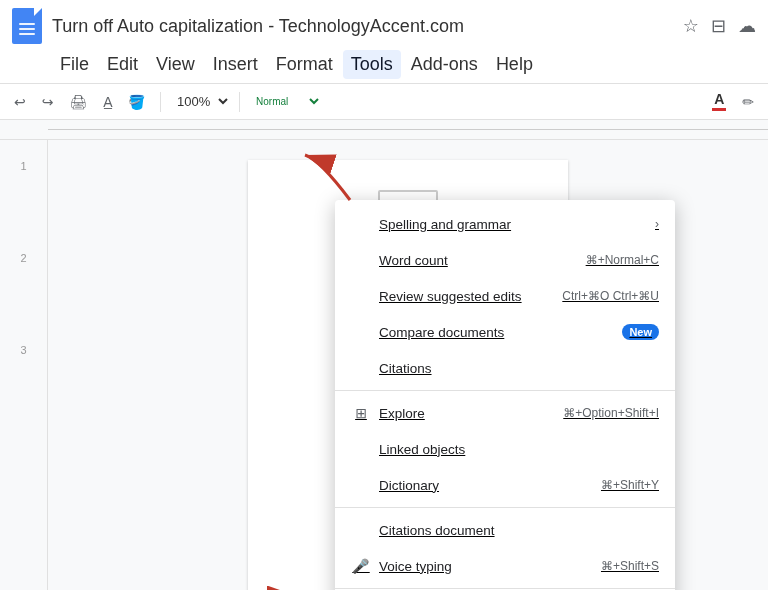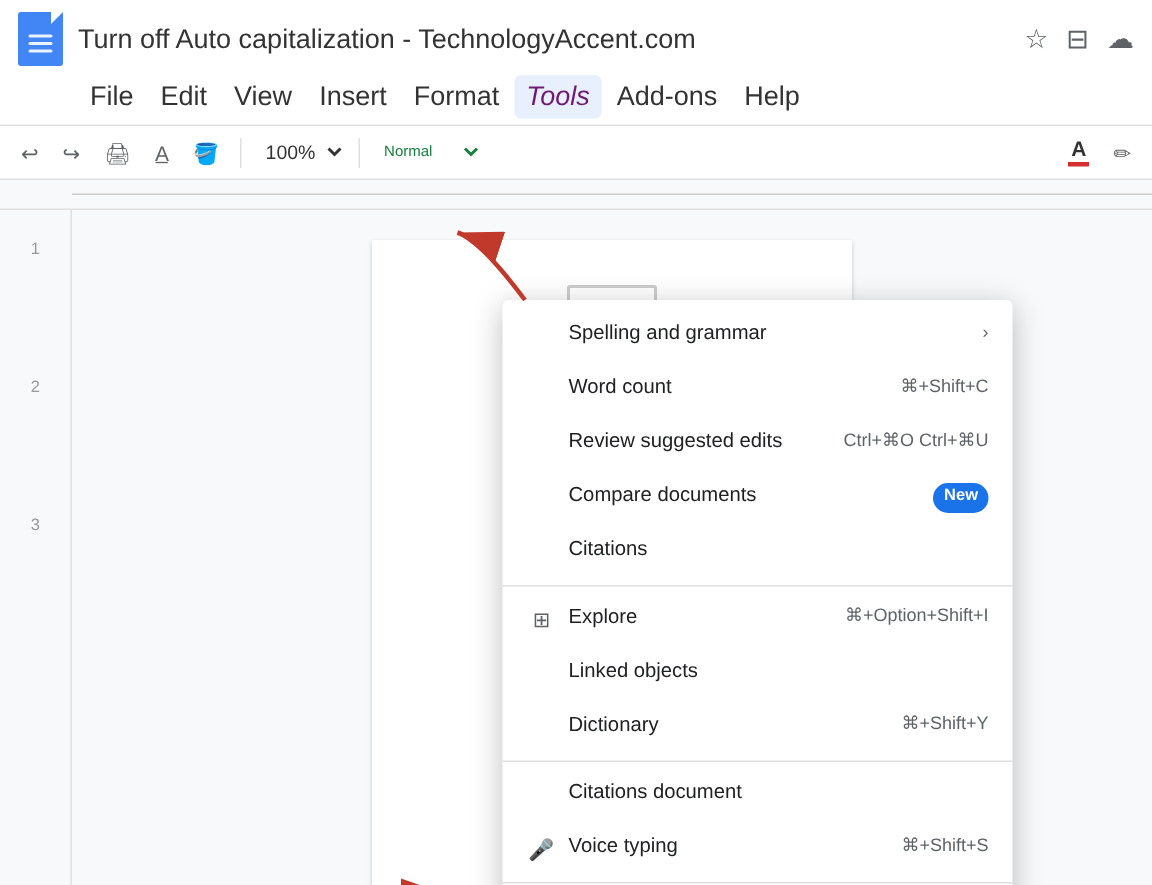--- a/index.html
+++ b/index.html
@@ -78,22 +78,21 @@
     }
     .menu-item {
       padding: 4px 8px;
       border-radius: 4px;
       cursor: pointer;
       font-size: 18px;
       color: #333;
     }
     .menu-item.active {
       background: #e8f0fe;
-      color: #701a75;
-      font-style: italic;
+      color: #0f172a;
     }
     .last-edit {
       margin-left: auto;
       font-size: 13px;
       color: #5f6368;
     }
 
     
     .toolbar {
       display: flex;
@@ -243,24 +242,26 @@
       left: 335px;
       width: 340px;
       background: #fff;
       border-radius: 4px;
       box-shadow: 0 4px 20px rgba(0,0,0,0.25);
       z-index: 100;
       padding: 6px 0;
     }
     .dropdown-item {
       display: flex;
+      align-items: center;
       padding: 8px 16px;
       cursor: pointer;
       position: relative;
       min-height: 36px;
+      text-decoration: underline;
     }
     .dropdown-item-label {
       flex: 1;
       font-size: 13.5px;
       color: #202124;
     }
     .dropdown-item-shortcut {
       font-size: 12px;
       color: #5f6368;
       margin-left: 8px;
@@ -397,21 +398,21 @@
 
     <div class="dropdown-item">
       <span class="dropdown-icon empty"></span>
       <span class="dropdown-item-label">Spelling and grammar</span>
       <span class="dropdown-item-arrow">›</span>
     </div>
 
     <div class="dropdown-item">
       <span class="dropdown-icon empty"></span>
       <span class="dropdown-item-label">Word count</span>
-      <span class="dropdown-item-shortcut">⌘+Shift+C</span>
+      <span class="dropdown-item-shortcut">⌘+Normal+C</span>
     </div>
 
     <div class="dropdown-item">
       <span class="dropdown-icon empty"></span>
       <span class="dropdown-item-label">Review suggested edits</span>
       <span class="dropdown-item-shortcut">Ctrl+⌘O Ctrl+⌘U</span>
     </div>
 
     <div class="dropdown-item">
       <span class="dropdown-icon empty"></span>

